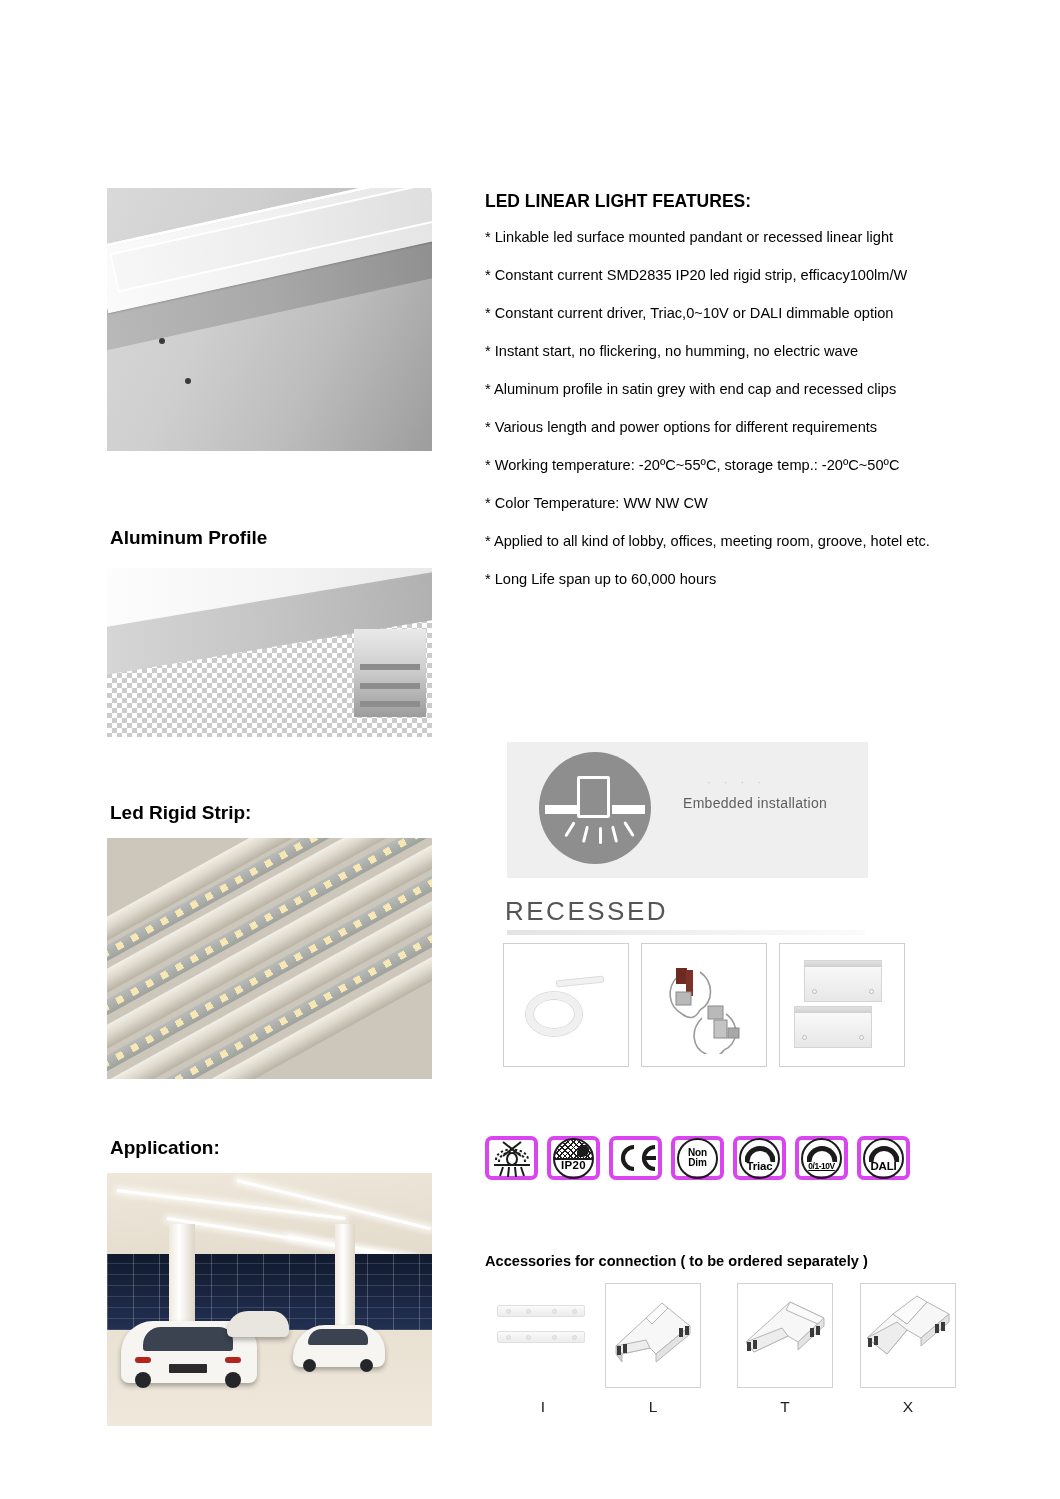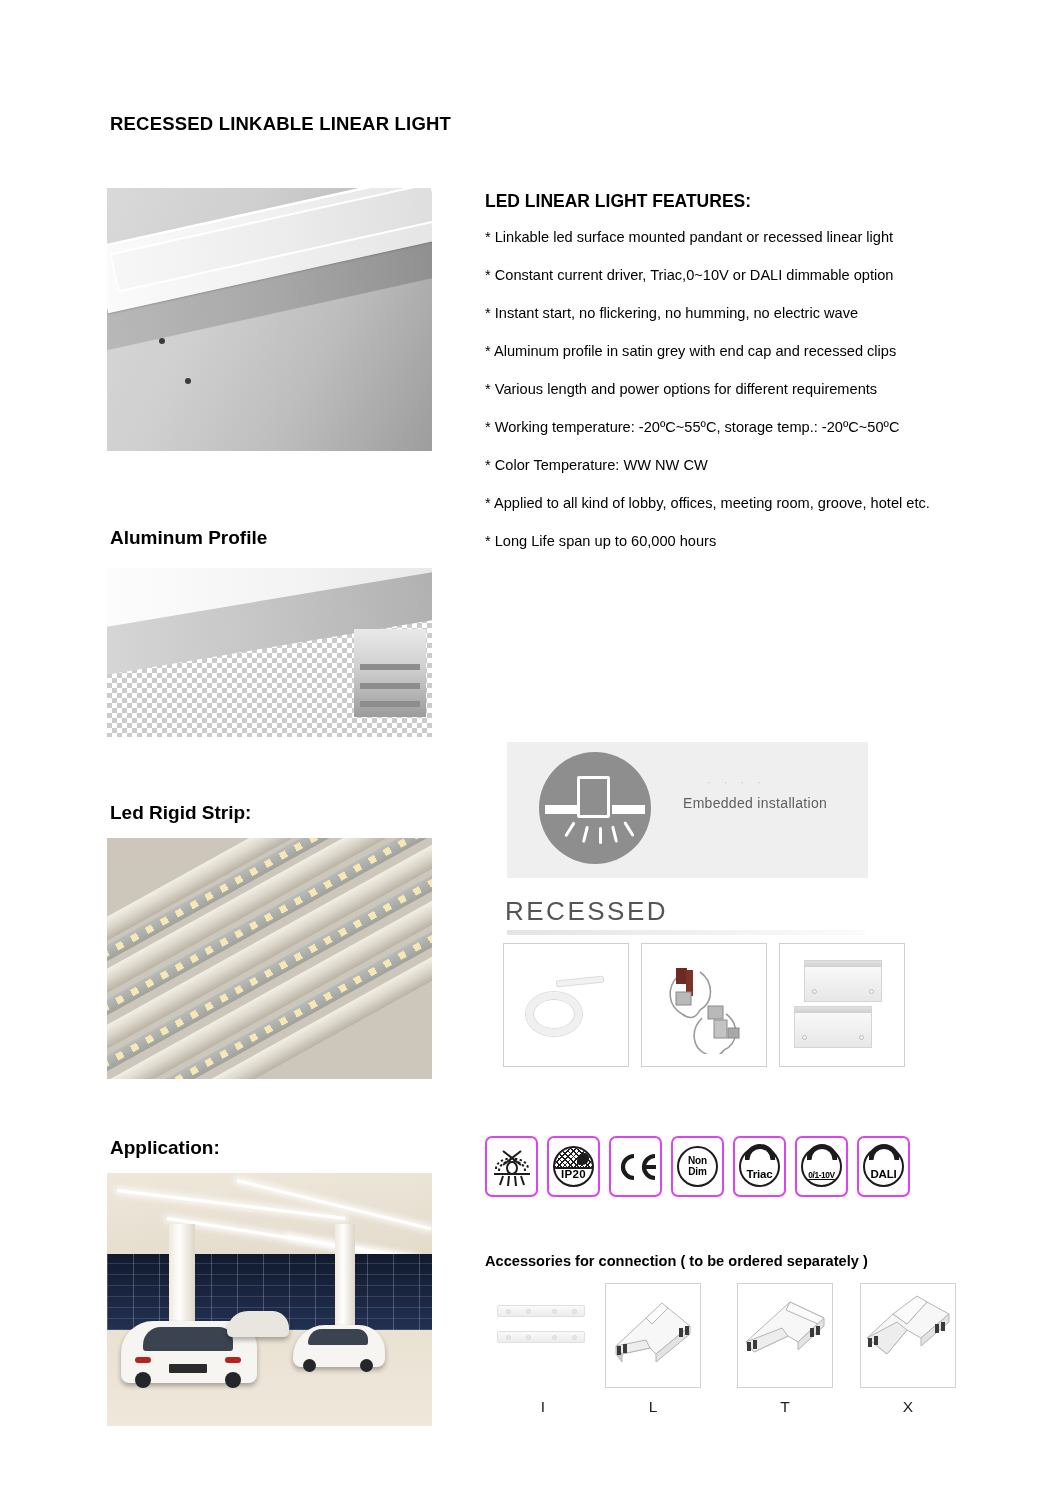--- a/index.html
+++ b/index.html
@@ -241,21 +241,21 @@
     background: linear-gradient(180deg,#e2e2e2,#cfcfcf);
   }
   .bracket .hole {
     position: absolute; width: 5px; height: 5px; border-radius: 50%;
     border: 1px solid #bdbdbd; background: #f4f4f4;
   }
 
   
   .cert-row { position: absolute; left: 485px; top: 1136px; display: flex; gap: 9px; }
   .cert {
-    width: 53px; height: 61px; border: 2px solid #d946ef; border-radius: 7px;
+    width: 53px; height: 44px; border: 4px solid #d946ef; border-radius: 7px;
     background: #fff; position: relative; display: flex;
     align-items: center; justify-content: center;
   }
   .cert-circle {
     width: 41px; height: 41px; border: 2.5px solid #1b1b1b; border-radius: 50%;
     display: flex; flex-direction: column; align-items: center; justify-content: center;
     line-height: 1.02;
   }
   .cert-label { font-size: 11.5px; font-weight: bold; letter-spacing: -.2px; }
   .cert-label.small { font-size: 10px; }
@@ -295,21 +295,20 @@
   #acc-lbl-i { left: 513px; }
   #acc-lbl-l { left: 623px; }
   #acc-lbl-t { left: 755px; }
   #acc-lbl-x { left: 878px; }
 </style>
 </head>
 <body>
 
 <div class="page">
 
-  <div class="page-title">RECESSED LINKABLE LINEAR LIGHT</div>
 
   <div class="photo" id="photo-main">
     <div class="fixture-side"></div>
     <div class="fixture-top">
       <div class="diffuser"></div>
     </div>
     <div class="screw" style="left:52px;top:150px;"></div>
     <div class="screw" style="left:78px;top:190px;"></div>
   </div>
 
@@ -363,20 +362,21 @@
       <div class="glassy"></div>
       <div class="wheel" style="left:10px;width:13px;height:13px;"></div>
       <div class="wheel" style="right:12px;width:13px;height:13px;"></div>
     </div>
     <div class="car" style="left:120px;top:138px;width:62px;height:26px;background:#e9e6df;"></div>
   </div>
 
   <div class="features-title">LED LINEAR LIGHT FEATURES:</div>
   <div class="feature-list">
     <div class="feature-item">* Linkable led surface mounted pandant or recessed linear light</div>
+    <div class="feature-item">* Constant current SMD2835 IP20 led rigid strip, efficacy100lm/W</div>
     <div class="feature-item">* Constant current driver, Triac,0~10V or DALI dimmable option</div>
     <div class="feature-item">* Instant start, no flickering, no humming, no electric wave</div>
     <div class="feature-item">* Aluminum profile in satin grey with end cap and recessed clips</div>
     <div class="feature-item">* Various length and power options for different requirements</div>
     <div class="feature-item">* Working temperature: -20ºC~55ºC, storage temp.: -20ºC~50ºC</div>
     <div class="feature-item">* Color Temperature: WW NW CW</div>
     <div class="feature-item">* Applied to all kind of lobby, offices, meeting room, groove, hotel etc.</div>
     <div class="feature-item">* Long Life span up to 60,000 hours</div>
   </div>
 

